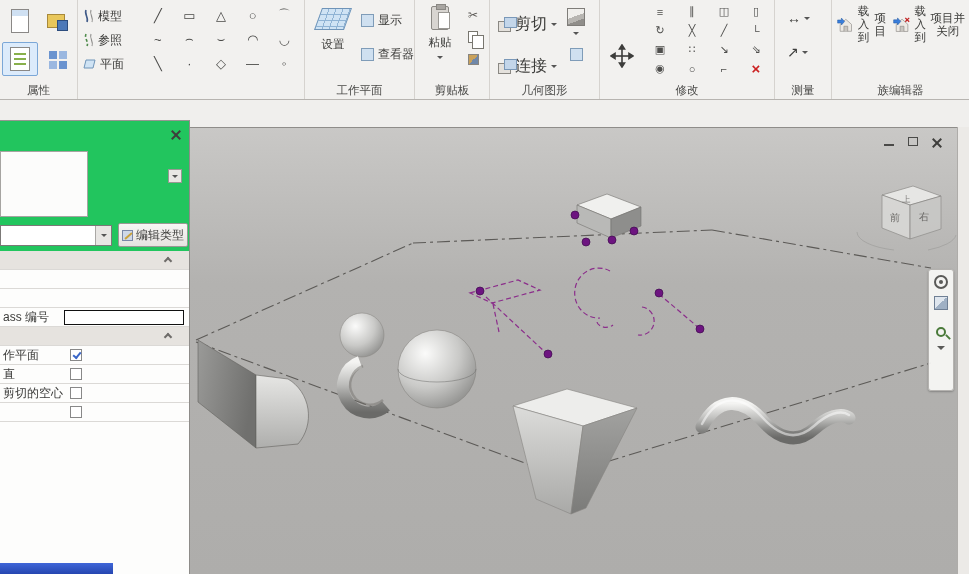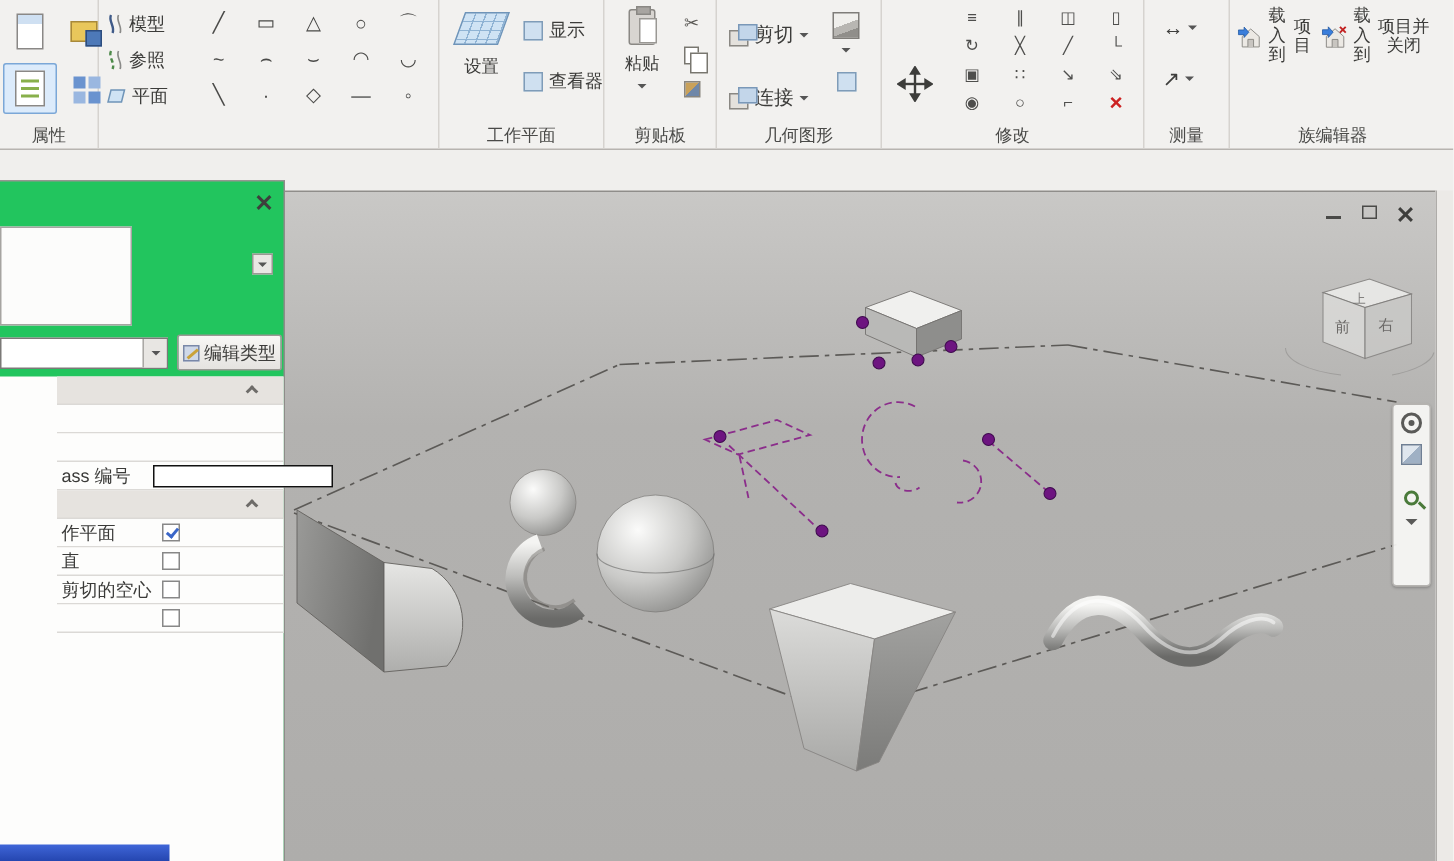--- a/index.html
+++ b/index.html
@@ -29,21 +29,21 @@
   .ic-mini{width:13px;height:13px;background:#cfe0f0;border:1px solid #7f9cb8;}
   .dd{width:0;height:0;border:3px solid transparent;border-top-color:#555;margin-top:3px;}
   .ic-paste{position:relative;width:18px;height:24px;background:#d8d5d1;border:1px solid #8a8884;border-radius:2px;}
   .ic-paste::before{content:"";position:absolute;left:4px;top:-3px;width:8px;height:4px;background:#a8a5a1;border:1px solid #8a8884;}
   .ic-paste::after{content:"";position:absolute;left:6px;top:5px;width:10px;height:15px;background:#fff;border:1px solid #9a9894;}
   .mini-col{position:absolute;display:flex;flex-direction:column;gap:4px;align-items:center;}
   .mini-slot{width:20px;height:18px;display:flex;align-items:center;justify-content:center;font-size:12px;color:#5a5854;}
   .ic-copy{position:relative;width:10px;height:12px;border:1px solid #78766f;background:#fff;}
   .ic-copy::after{content:"";position:absolute;left:3px;top:3px;width:10px;height:12px;border:1px solid #78766f;background:#fff;}
   .ic-brush{width:11px;height:11px;background:linear-gradient(135deg,#c9a15a 50%,#6f87a8 50%);border:1px solid #88857f;}
-  .geo-row{position:absolute;display:flex;align-items:center;gap:4px;font-size:13px;}
+  .geo-row{position:absolute;display:flex;align-items:center;gap:4px;font-size:16px;}
   .ic-geo{position:relative;width:13px;height:11px;background:#e4e1dc;border:1px solid #8a8883;margin-top:4px;}
   .ic-geo::after{content:"";position:absolute;left:5px;top:-5px;width:11px;height:9px;background:#c3d6ea;border:1px solid #7a98b8;}
   .ic-cube3{width:18px;height:18px;background:linear-gradient(160deg,#f0efec 45%,#b8b6b2 45% 70%,#908e8a 70%);border:1px solid #7f7d79;}
   .mod-grid{position:absolute;left:44px;top:2px;width:128px;height:78px;display:grid;grid-template-columns:repeat(4,1fr);grid-auto-rows:19px;}
   .mod-cell{display:flex;align-items:center;justify-content:center;font-size:11px;color:#4e4e4c;}
   .mod-cell.del{font-size:15px;font-weight:bold;color:var(--c-delete-red,#cc2222);}
   .meas-row{position:absolute;display:flex;align-items:center;gap:3px;font-size:14px;color:#3e3e3c;}
   .fam-btn{position:absolute;display:flex;flex-direction:row;align-items:center;border:1px solid transparent;border-radius:2px;padding-top:2px;}
   .fam-lbl{font-size:11.5px;line-height:13px;text-align:center;color:#3c3c3a;}
 
@@ -57,21 +57,21 @@
   .xbar{position:relative;width:100%;height:100%;}
   .xbar::before,.xbar::after{content:"";position:absolute;left:1px;top:6px;width:12px;height:2px;background:#3e3e3c;}
   .xbar::before{transform:rotate(45deg);}  .xbar::after{transform:rotate(-45deg);}
   .pal-preview{position:absolute;left:0;top:30px;width:88px;height:66px;background:#fcfcfb;border:1px solid #a6a4a1;}
   .pal-mini-dd{position:absolute;right:7px;top:48px;width:14px;height:14px;background:#e9e7e4;border:1px solid #9a9894;display:flex;align-items:center;justify-content:center;}
   .pal-combo{position:absolute;left:0;top:104px;width:112px;height:21px;background:#fff;border:1px solid #7b7977;}
   .combo-btn{position:absolute;right:0;top:0;width:16px;height:19px;background:#e8e6e3;border-left:1px solid #aaa8a5;display:flex;align-items:center;justify-content:center;}
   .pal-edit{position:absolute;left:118px;top:102px;width:70px;height:24px;background:linear-gradient(#f8f7f5,#e5e3e0);border:1px solid #9a9894;border-radius:2px;display:flex;align-items:center;justify-content:center;gap:3px;font-size:12px;}
   .et-icon{position:relative;width:11px;height:11px;background:#cfd8e8;border:1px solid #7a88a8;}
   .et-icon::after{content:"";position:absolute;left:1px;top:4px;width:9px;height:2px;background:#caa23a;transform:rotate(-40deg);}
-  .pal-table{position:absolute;left:0;top:130px;right:0;bottom:0;background:#fdfdfc;padding-left:38px;}
+  .pal-table{position:absolute;left:0;top:130px;right:0;bottom:0;background:#fdfdfc;}
   .prow{position:relative;height:19px;border-bottom:1px solid #dbd9d6;display:flex;align-items:center;font-size:12px;color:#3a3a38;background:#fdfdfc;}
   .prow.hdr{background:#e6e3df;}
   .plabel{width:64px;padding-left:3px;white-space:nowrap;overflow:hidden;flex:none;}
   .pinput{width:120px;height:15px;border:1px solid #6a6a68;font-size:11px;padding:0 2px;background:#fff;font-family:inherit;}
   .pinput.focus{border:1px solid #111;}
   .cb{position:relative;width:12px;height:12px;background:#fff;border:1px solid #888;margin-left:6px;flex:none;}
   .cb.checked::after{content:"";position:absolute;left:2px;top:2px;width:6px;height:3px;border-left:2px solid var(--c-accent-blue,#3a66c8);border-bottom:2px solid var(--c-accent-blue,#3a66c8);transform:rotate(-50deg);}
   .chev{position:absolute;right:18px;top:7px;width:6px;height:6px;border-left:2px solid #6e6c69;border-top:2px solid #6e6c69;transform:rotate(45deg);}
 
   
@@ -97,21 +97,21 @@
 
   .taskbar-frag{position:absolute;left:0;top:563px;width:113px;height:11px;background:linear-gradient(#3f66d8,#2546b0);}
 </style>
 </head>
 <body>
 
 <div id="app">
 
   <div class="ribbon">
 
-    <div class="panel" style="width:66px">
+    <div class="panel" style="width:78px">
       <div class="icbtn" style="left:4px;top:3px;width:32px;height:36px">
         <div class="ic-sheet"></div>
       </div>
       <div class="icbtn" style="left:40px;top:3px;width:32px;height:36px">
         <div class="ic-cat"></div>
       </div>
       <div class="icbtn sel" style="left:2px;top:42px;width:36px;height:34px">
         <div class="ic-types"></div>
       </div>
       <div class="icbtn" style="left:42px;top:42px;width:30px;height:34px">

